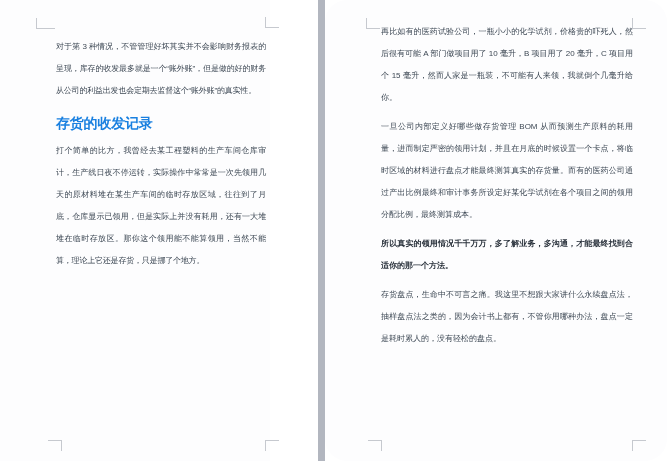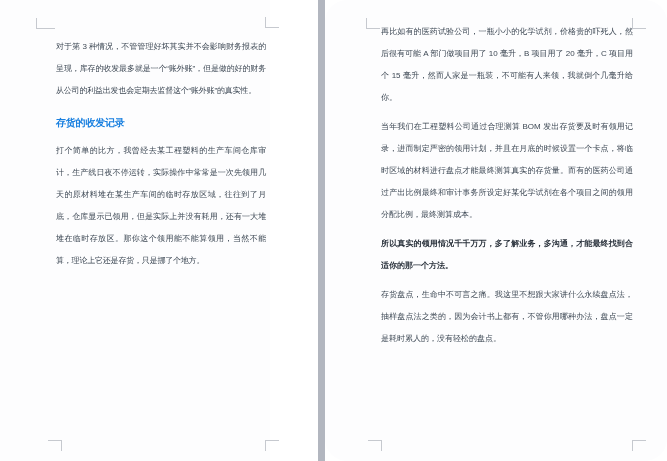--- a/index.html
+++ b/index.html
@@ -22,21 +22,21 @@
     line-height:22px;
     text-align:justify;
   }
   #content-1{left:56px;top:36px;width:210px;letter-spacing:-0.2px;}
   #content-2{left:56px;top:21px;width:252px;}
 
   .para{margin:0 0 7px 0;}
   .para strong{color:#29313b;font-weight:bold;}
   .heading{
     margin:10px 0 6px 0;
-    font-size:10px;
+    font-size:14px;
     line-height:22px;
     font-weight:bold;
     color:#1a80e0;
     text-align:left;
   }
 
   
   .mark{position:absolute;width:13px;height:10px;border:0 solid #c6c9cf;}
   .mark.bl{border-left-width:1px;}
   .mark.bb{border-bottom-width:1px;}
@@ -52,21 +52,21 @@
       <div class="heading"><span>存货的收发记录</span></div>
       <div class="para"><span>打个简单的比方，我曾经去某工程塑料的生产车间仓库审计，生产线日夜不停运转，实际操作中常常是一次先领用几天的原材料堆在某生产车间的临时存放区域，往往到了月底，仓库显示已领用，但是实际上并没有耗用，还有一大堆堆在临时存放区。那你这个领用能不能算领用，当然不能算，理论上它还是存货，只是挪了个地方。</span></div>
     </div>
 </div>
 
 <div id="page-divider"></div>
 
 <div class="page" id="page-2">
   <div class="content" id="content-2">
       <div class="para"><span>再比如有的医药试验公司，一瓶小小的化学试剂，价格贵的吓死人，然后很有可能 A 部门做项目用了 10 毫升，B 项目用了 20 毫升，C 项目用个 15 毫升，然而人家是一瓶装，不可能有人来领，我就倒个几毫升给你。</span></div>
-      <div class="para"><span>当年我们在工程塑料公司通过合理测算 BOM 发出存货要及时有领用记录，进而制定严密的领用计划，并且在月底的时候设置一个卡点，将临时区域的材料进行盘点才能最终测算真实的存货量。而有的医药公司通过产出比例最终和审计事务所设定好某化学试剂在各个项目之间的领用分配比例，最终测算成本。</span></div>
+      <div class="para"><span>一旦公司内部定义好哪些做存货管理 BOM 从而预测生产原料的耗用量，进而制定严密的领用计划，并且在月底的时候设置一个卡点，将临时区域的材料进行盘点才能最终测算真实的存货量。而有的医药公司通过产出比例最终和审计事务所设定好某化学试剂在各个项目之间的领用分配比例，最终测算成本。</span></div>
       <div class="para"><strong>所以真实的领用情况千千万万，多了解业务，多沟通，才能最终找到合适你的那一个方法。</strong></div>
       <div class="para"><span>存货盘点，生命中不可言之痛。我这里不想跟大家讲什么永续盘点法，抽样盘点法之类的，因为会计书上都有，不管你用哪种办法，盘点一定是耗时累人的，没有轻松的盘点。</span></div>
     </div>
 </div>
 
 <div class="mark bl bb" style="left:36px;top:18px;width:18px;"></div>
 <div class="mark bl bb" style="left:265px;top:17px;"></div>
 <div class="mark bt br" style="left:48px;top:440px;"></div>
 <div class="mark bt bl" style="left:265px;top:440px;"></div>
 

